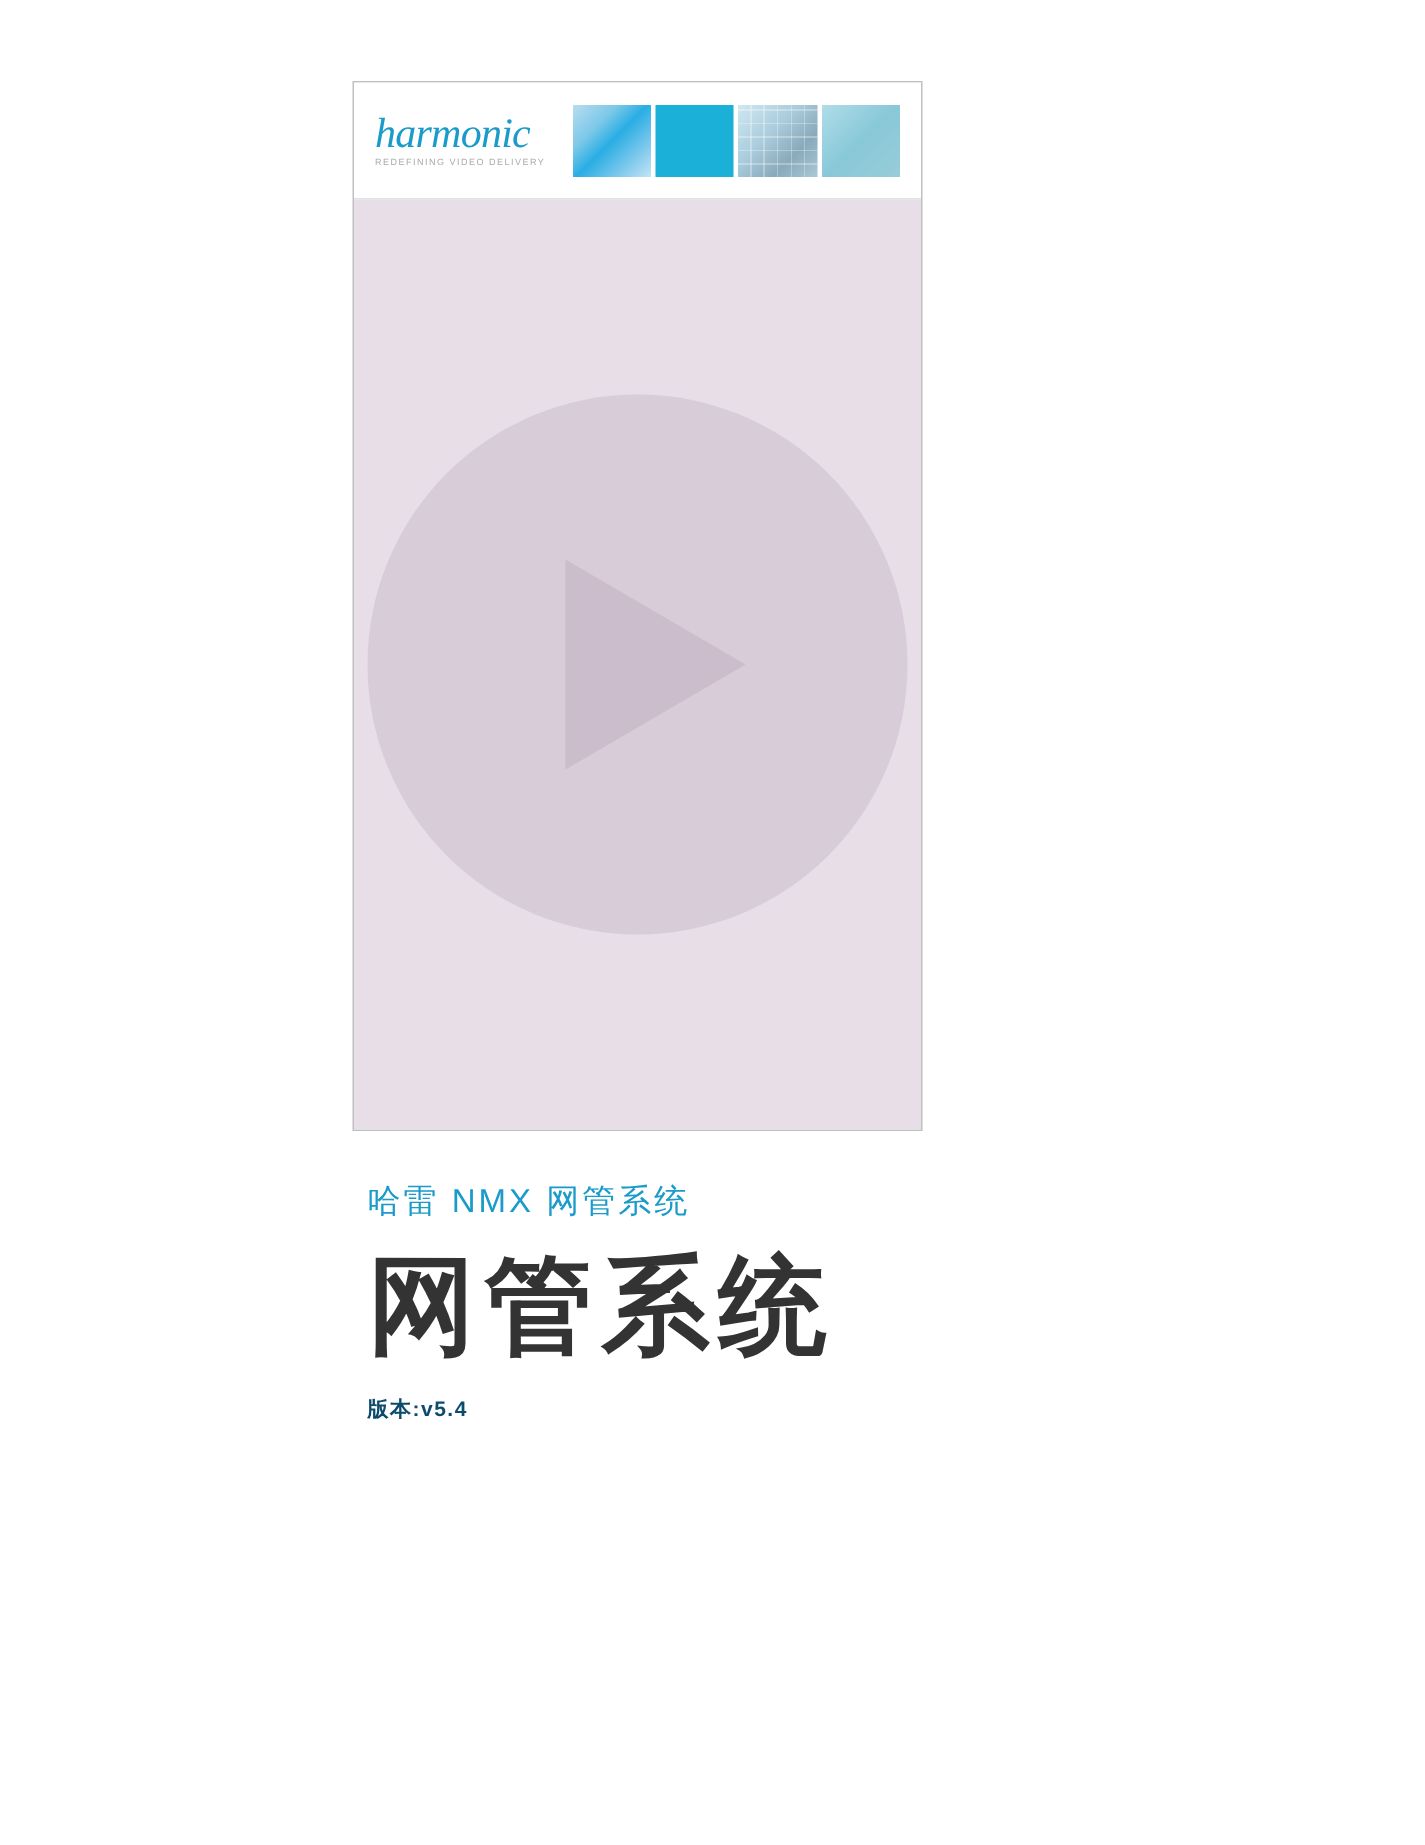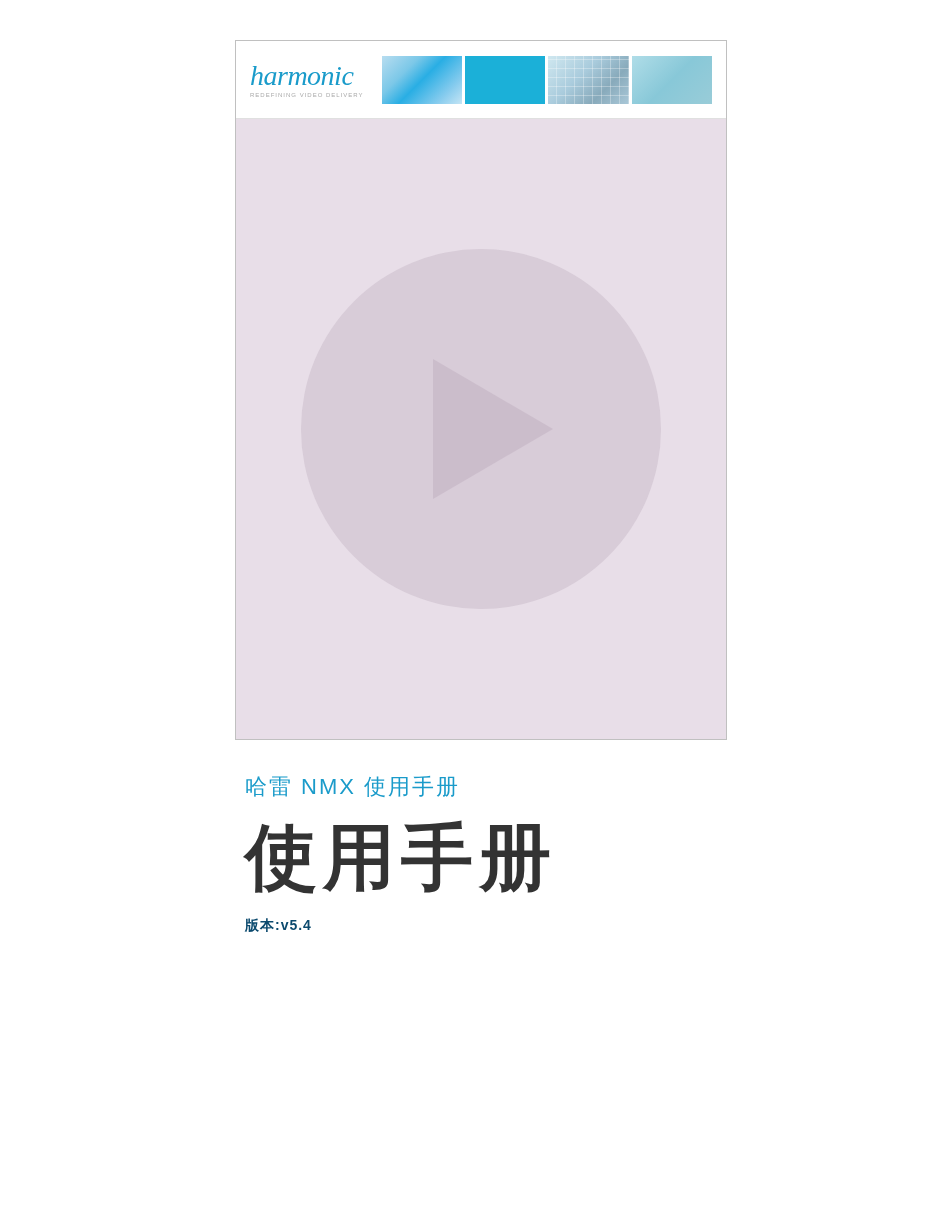--- a/index.html
+++ b/index.html
@@ -21,24 +21,25 @@
 
     .page-container {
       width: 480px;
       display: flex;
       flex-direction: column;
       align-items: flex-start;
     }
 
     
     .cover-card {
-      width: 492px;
+      width: 380px;
       border: 1px solid #c0c0c0;
       overflow: hidden;
       margin-bottom: 32px;
+      margin-top: 14px;
     }
 
     
     .cover-header {
       display: flex;
       align-items: center;
       background: #ffffff;
       padding: 12px 14px;
       border-bottom: 1px solid #e0e0e0;
       height: 78px;
@@ -207,21 +208,21 @@
 
     <div class="cover-body">
       <div class="cover-circle"></div>
       <div class="play-icon"></div>
     </div>
 
   </div>
 
   <div class="text-section">
 
-    <div class="subtitle-text">哈雷 NMX 使用手册</div>
-
-    <div class="main-title">使用手册</div>
+    <div class="subtitle-text">哈雷 NMX 网管系统</div>
+
+    <div class="main-title">网管系统</div>
 
     <div class="version-text">版本:v5.4</div>
 
   </div>
 
 </div>
 
 </body></html>

